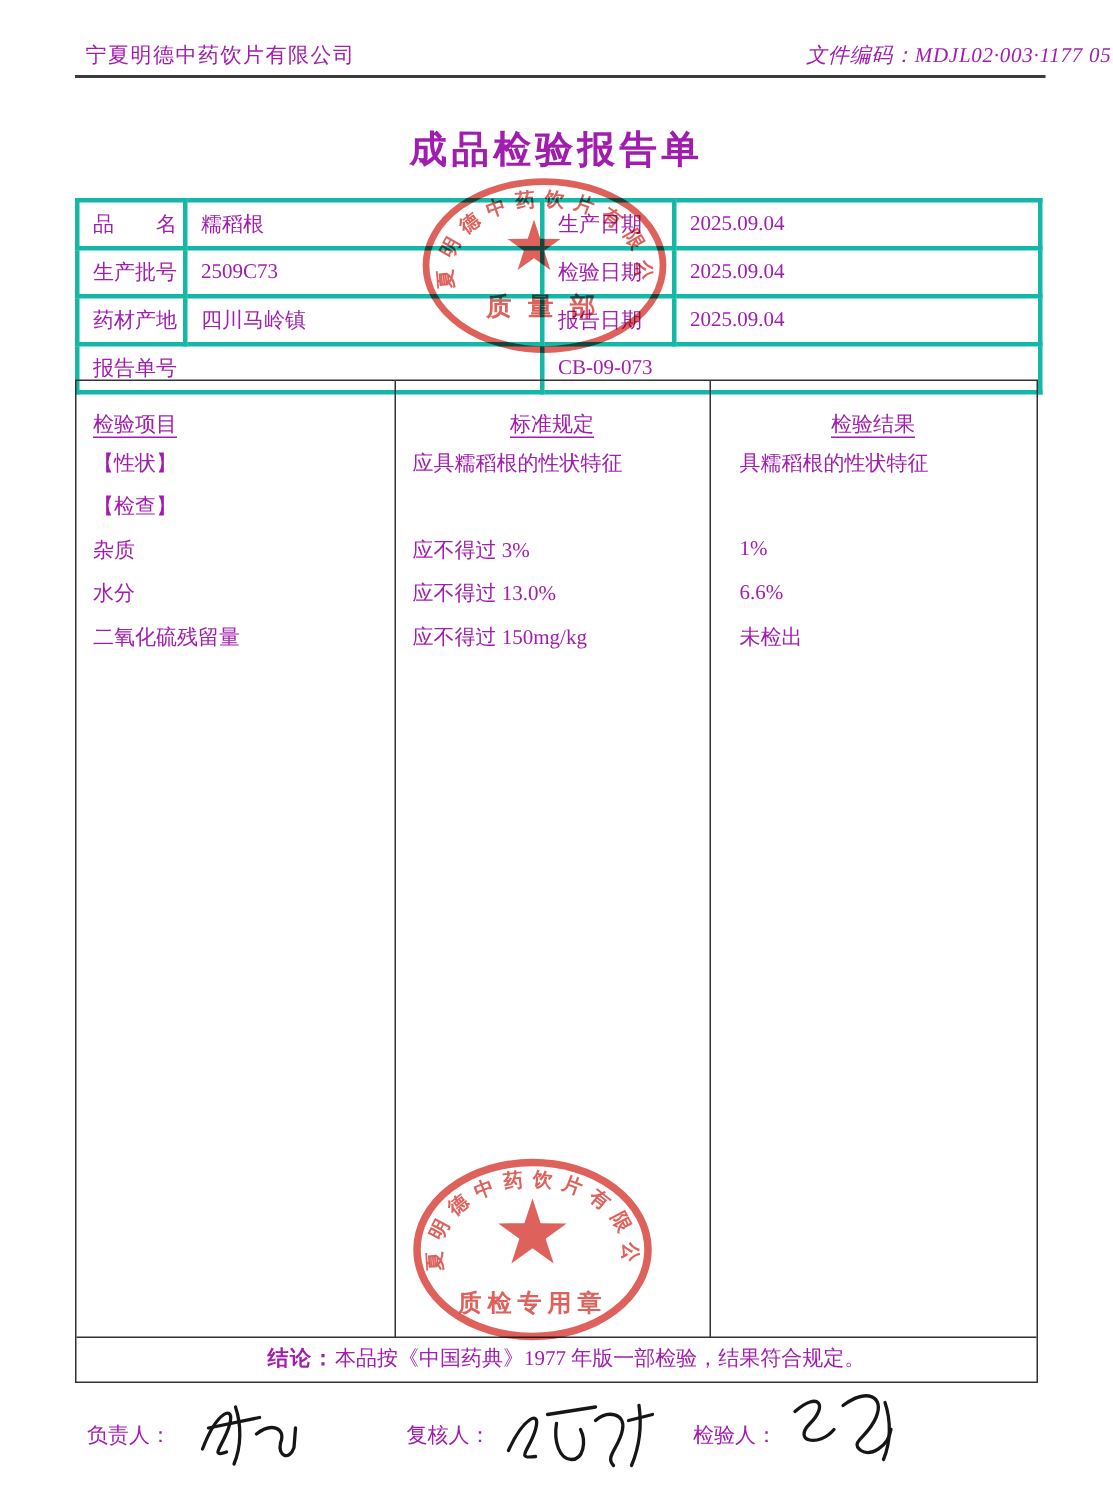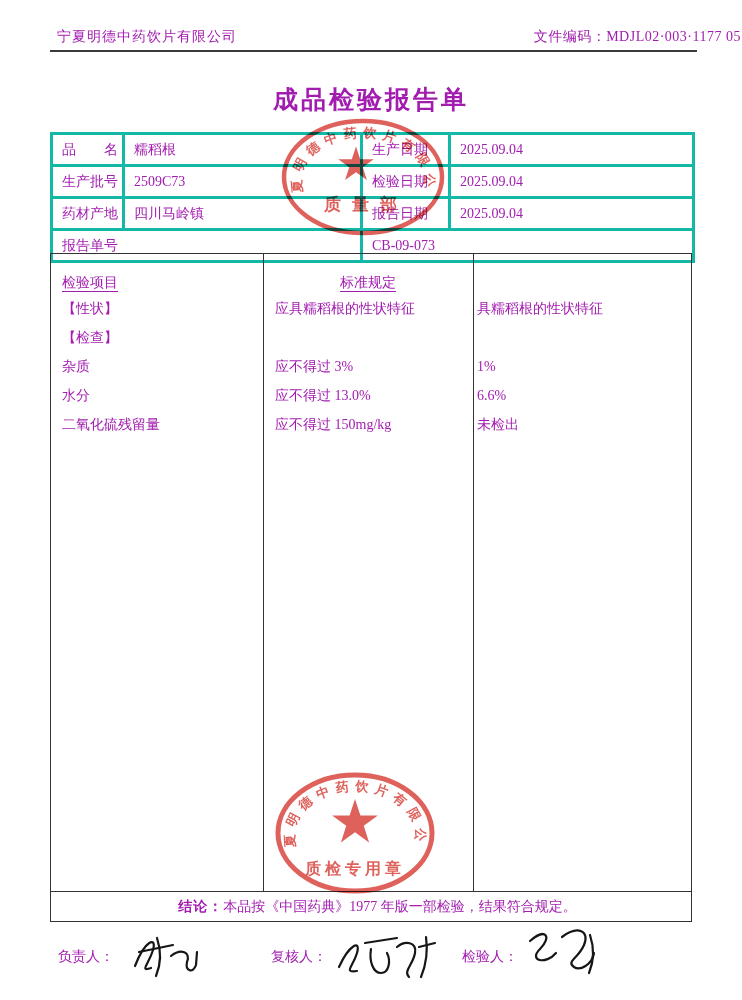--- a/index.html
+++ b/index.html
@@ -2,38 +2,38 @@
 <html><head>
 <meta charset="utf-8">
 <style>
   html,body{margin:0;padding:0;background:#888;}
   .page{
     position:relative;width:742px;height:1000px;margin:0 auto;background:#ffffff;
     font-family:"Liberation Serif","DejaVu Serif",serif;color:#a21caf;overflow:hidden;
   }
   
   .company{position:absolute;left:57px;top:28px;font-size:14px;letter-spacing:1px;}
-  .filecode{position:absolute;right:1px;top:28px;font-size:14px;white-space:nowrap;letter-spacing:.5px;}
+  .filecode{position:absolute;right:1px;top:28px;font-size:14px;white-space:nowrap;letter-spacing:.5px;font-style:italic;}
   .header-rule{position:absolute;left:50px;top:50px;width:647px;height:2px;background:#3b3b3b;}
   
   .title{position:absolute;left:50px;top:83px;width:642px;text-align:center;
          font-size:25px;font-weight:bold;letter-spacing:3px;}
   
   table.info{position:absolute;left:50px;top:132px;width:642px;border-collapse:collapse;table-layout:fixed;}
   table.info td{border:3px solid #14b8a6;height:29px;font-size:14px;padding:0 9px;white-space:nowrap;overflow:hidden;}
   
   .spec{position:absolute;left:50px;top:253px;width:642px;height:669px;border:1px solid #333;box-sizing:border-box;}
   .vline{position:absolute;top:0;width:1px;height:638px;background:#333;}
   .v1{left:212px;} .v2{left:422px;}
   .spec-header{display:flex;padding-top:20px;height:20px;font-size:14px;}
   .spec-row{display:flex;height:29px;align-items:center;font-size:14px;}
   .rows-block{}
   .c1{width:212px;padding-left:11px;box-sizing:border-box;}
   .c2{width:210px;padding-left:12px;box-sizing:border-box;}
-  .c3{width:218px;padding-left:4px;box-sizing:border-box;}
+  .c3{width:218px;padding-left:20px;box-sizing:border-box;}
   .center{text-align:center;padding-left:0;}
   .hd{text-decoration:underline;text-underline-offset:4px;}
   .conclusion{position:absolute;left:0;right:0;bottom:0;height:29px;border-top:1px solid #333;
               line-height:29px;padding-left:13px;font-size:14px;white-space:nowrap;text-align:center;}
   .conclusion b{letter-spacing:1px;}
   
   .stamp{position:absolute;mix-blend-mode:multiply;opacity:.84;}
   .stamp-top{left:271px;top:104px;}
   .stamp-bottom{left:263px;top:760px;}
   .stamp text{font-family:"Liberation Serif","DejaVu Serif",serif;font-weight:bold;}
@@ -85,20 +85,21 @@
     </tbody>
   </table>
 
   <div class="spec">
     <div class="vline v1"></div>
     <div class="vline v2"></div>
 
     <div class="spec-header">
       <div class="c1"><span class="hd">检验项目</span></div>
       <div class="c2 center"><span class="hd">标准规定</span></div>
+      <div class="c3 center"><span class="hd">检验结果</span></div>
     </div>
 
     <div class="rows-block">
       <div class="spec-row">
         <div class="c1">【性状】</div>
         <div class="c2">应具糯稻根的性状特征</div>
         <div class="c3">具糯稻根的性状特征</div>
       </div>
       <div class="spec-row">
         <div class="c1">【检查】</div>

